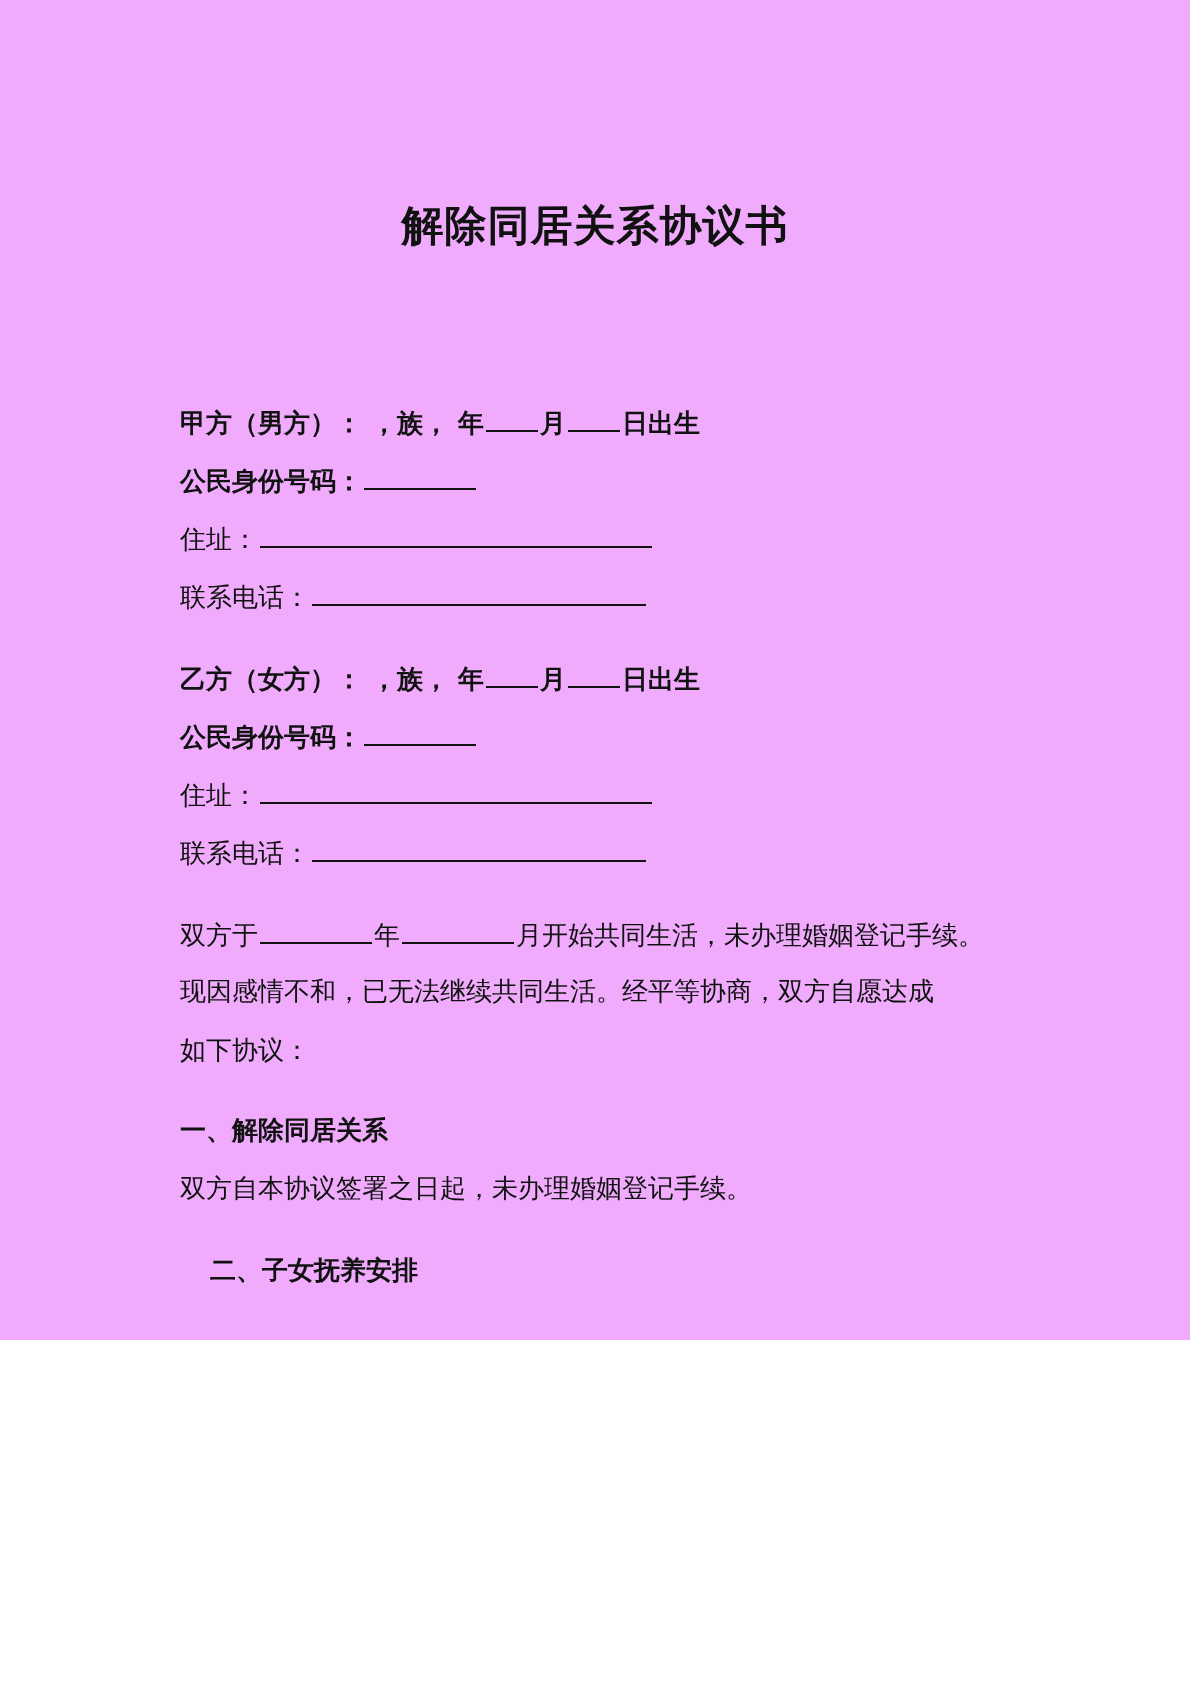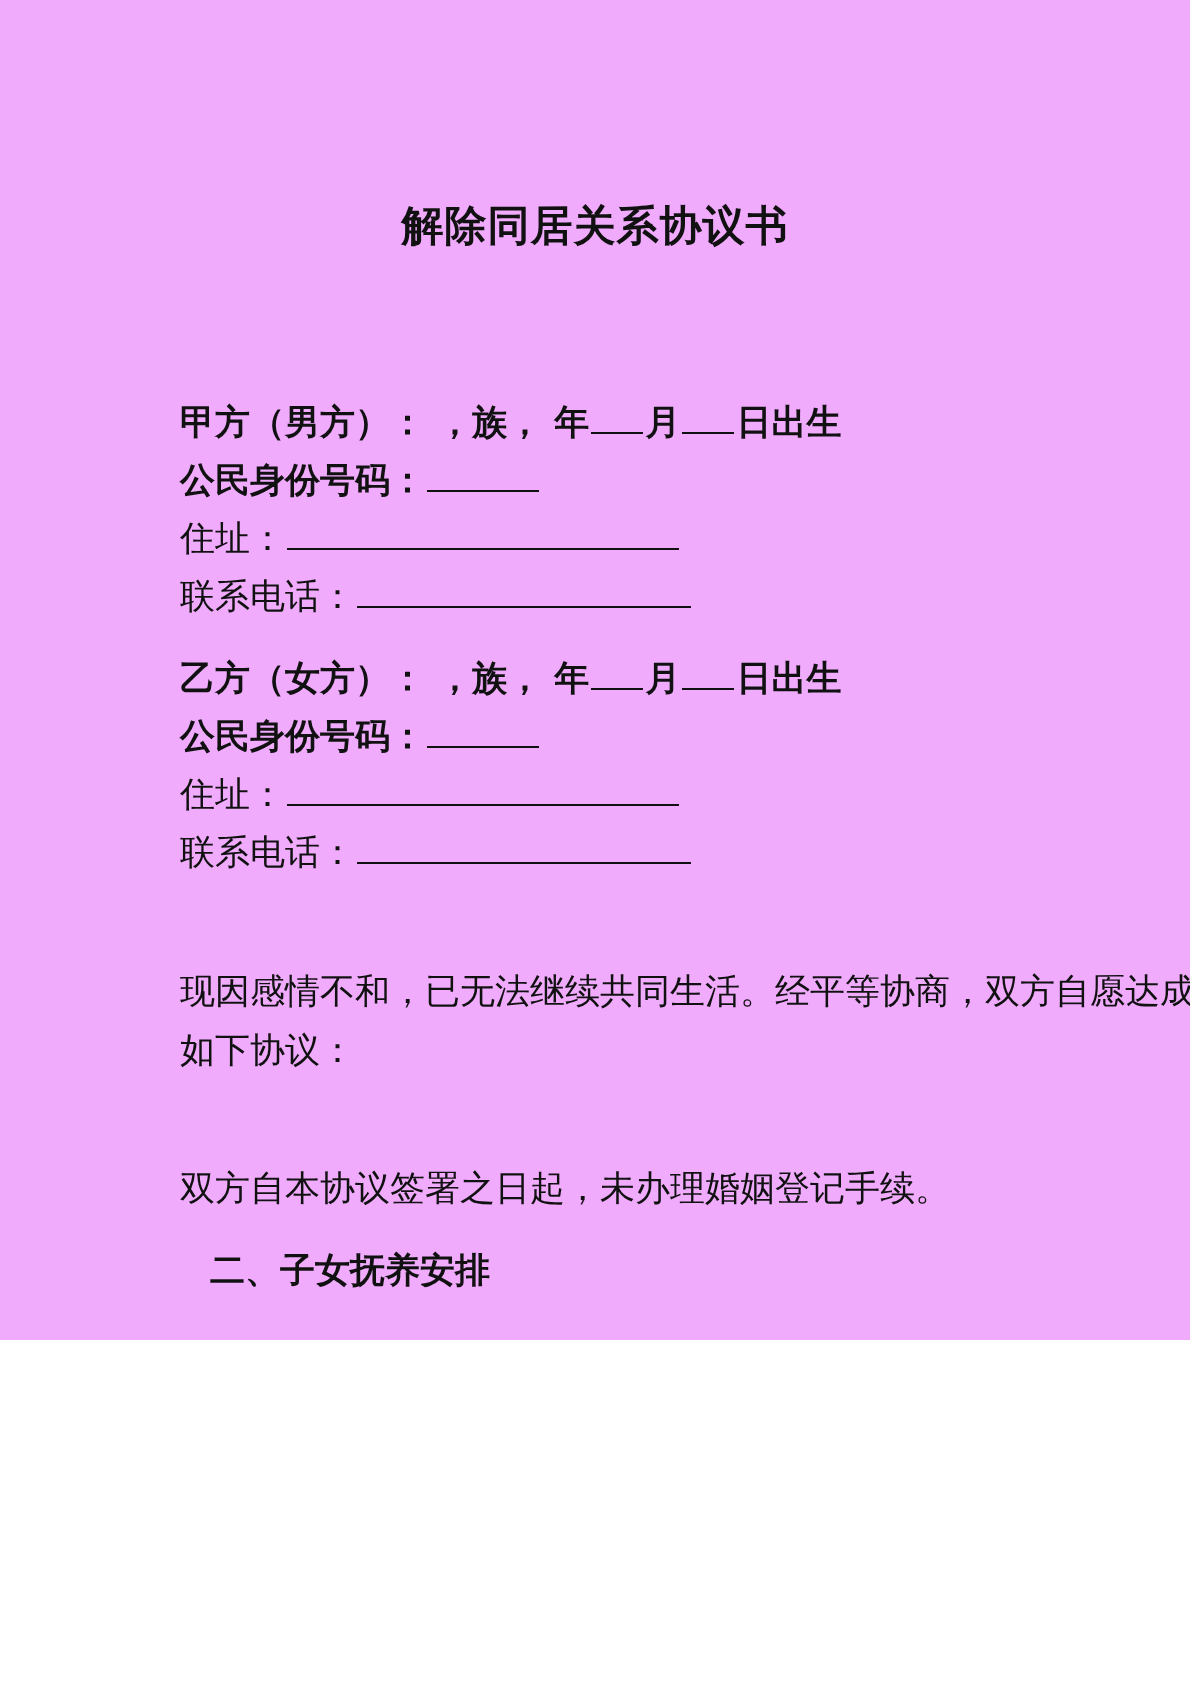--- a/index.html
+++ b/index.html
@@ -1,21 +1,21 @@
 <!DOCTYPE html>
 <html><head>
   <meta charset="utf-8">
   <style>
     html, body { margin: 0; padding: 0; background: #ffffff; }
     body { width: 1190px; height: 1683px; position: relative; overflow: hidden;
       font-family: "DejaVu Sans", "Liberation Sans", sans-serif; color: #111111; }
     .page { position: absolute; left: 0; top: 0; width: 1190px; height: 1340px; background: #f0abfc; }
     .title { position: absolute; left: 0; width: 1190px; top: 196px; text-align: center;
       font-size: 42px; font-weight: bold; letter-spacing: 1px; line-height: 60px; }
-    .line { position: absolute; left: 180px; font-size: 35px; line-height: 40px; white-space: nowrap; }
+    .line { position: absolute; left: 180px; font-size: 26px; line-height: 40px; white-space: nowrap; }
     .bold { font-weight: bold; }
     .blank { display: inline-block; border-bottom: 2px solid #111; height: 28px; vertical-align: baseline; margin: 0 2px; }
     .b-short { width: 52px; }
     .b-id { width: 112px; }
     .b-addr { width: 392px; }
     .b-tel { width: 334px; }
     .b-ym { width: 112px; }
   </style>
 </head>
 <body>
@@ -42,18 +42,22 @@
   <div class="line bold" style="top:716px;">
     <span>公民身份号码：</span><span class="blank b-id"></span>
   </div>
   <div class="line" style="top:774px;">
     <span>住址：</span><span class="blank b-addr"></span>
   </div>
   <div class="line" style="top:832px;">
     <span>联系电话：</span><span class="blank b-tel"></span>
   </div>
 
+  <div class="line" style="top:914px;">
+    <span>双方于</span><span class="blank b-ym"></span><span>年</span><span class="blank b-ym"></span><span>月开始共同生活，未办理婚姻登记手续。</span>
+  </div>
   <div class="line" style="top:972px;font-family:Liberation Serif, serif;">现因感情不和，已无法继续共同生活。经平等协商，双方自愿达成</div>
   <div class="line" style="top:1030px;text-align:center;">如下协议：</div>
 
+  <div class="line bold" style="top:1110px;">一、解除同居关系</div>
   <div class="line" style="top:1168px;">双方自本协议签署之日起，未办理婚姻登记手续。</div>
   <div class="line bold" style="top:1250px;margin-left:30px;">二、子女抚养安排</div>
 </div>
 
 </body></html>

